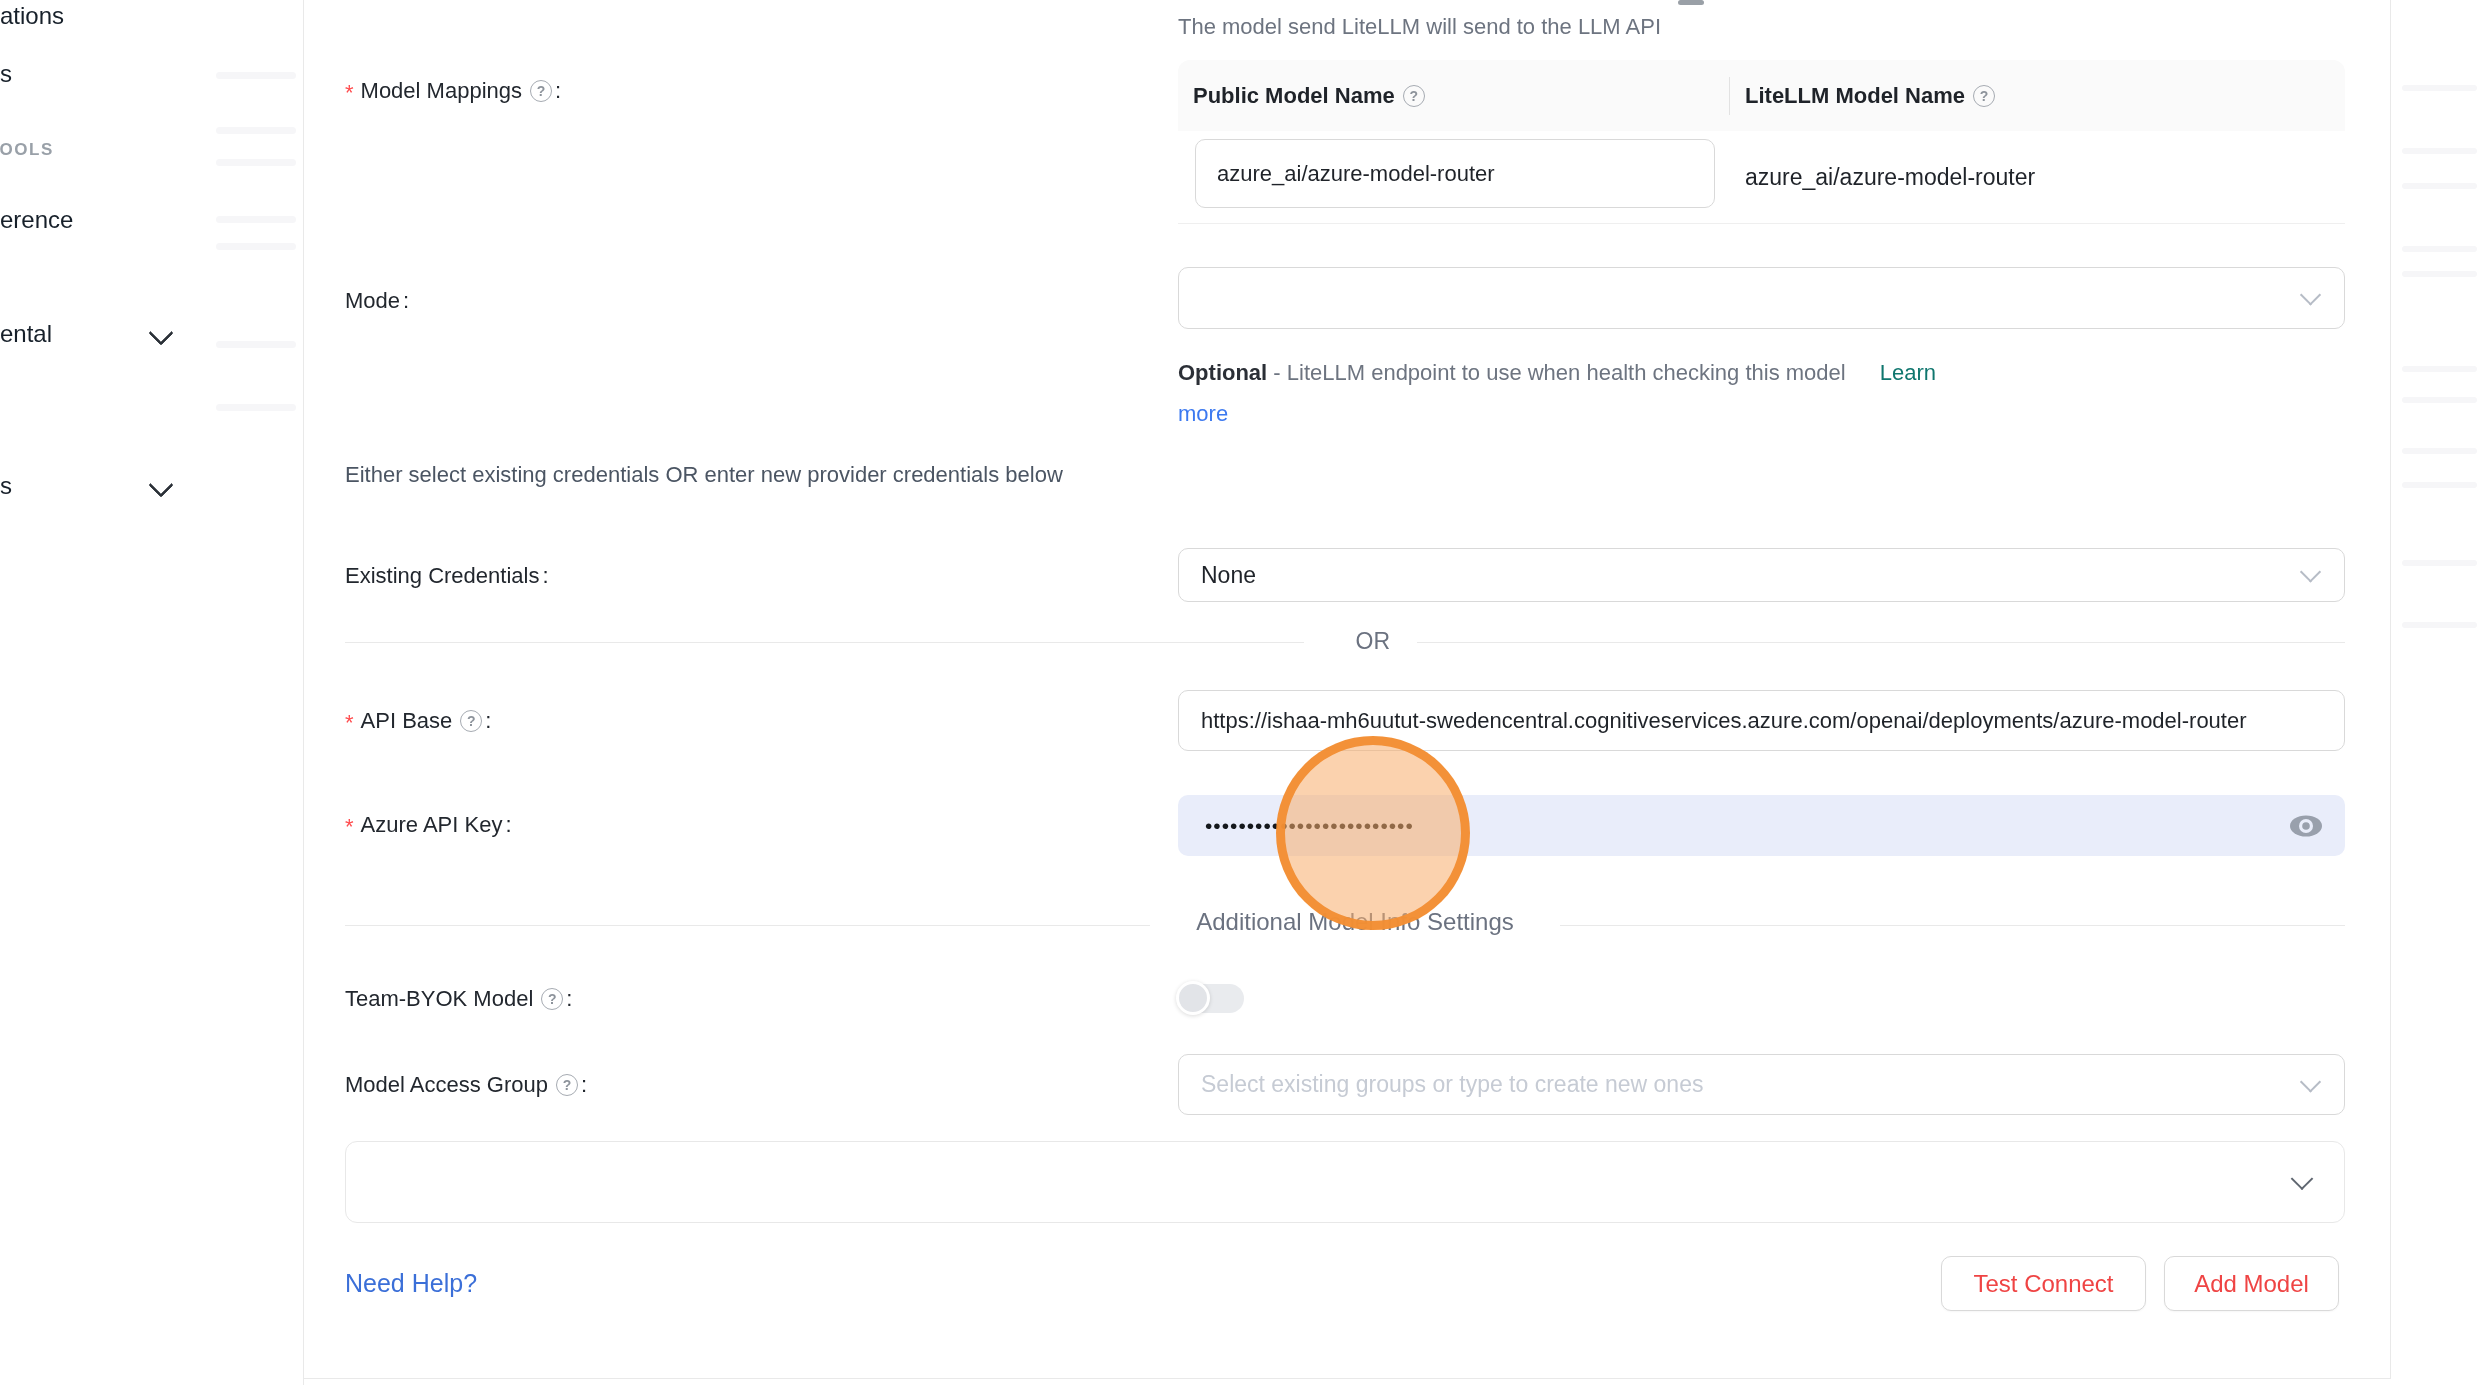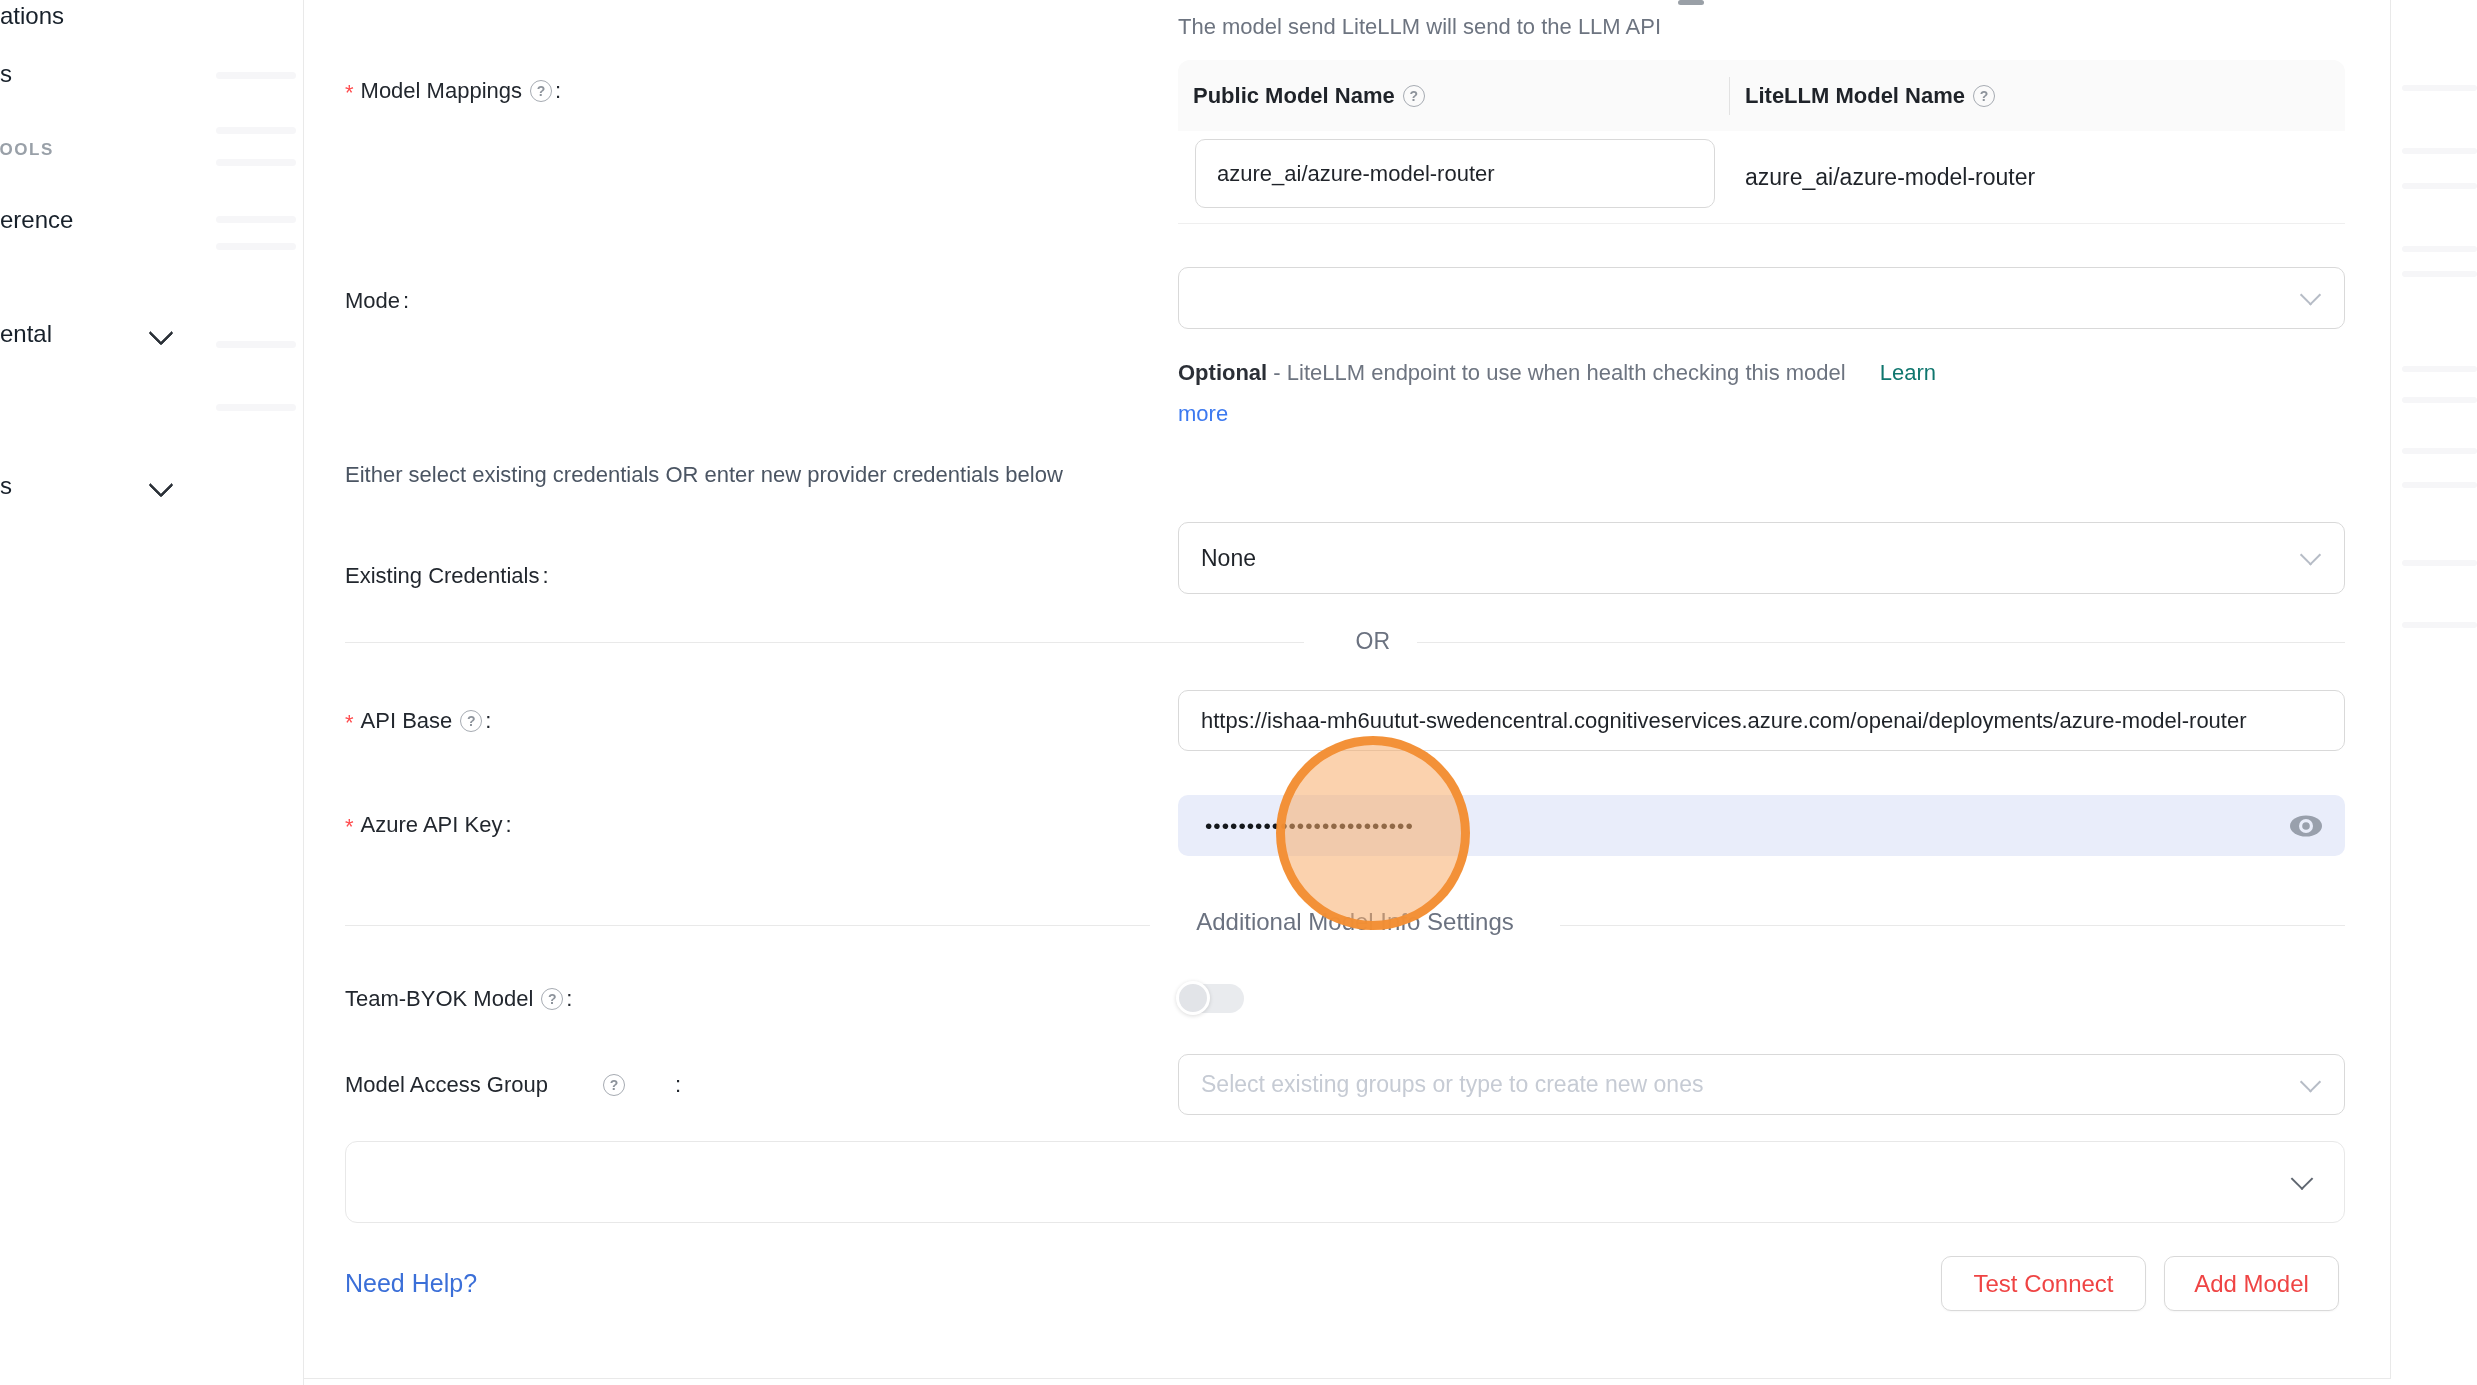--- a/index.html
+++ b/index.html
@@ -142,21 +142,21 @@
   <br>
   <span class="link" style="color:#3c79f0;">more</span>
 </div>
 
 <div class="abs note" style="left:345px;top:462px;">Either select existing credentials OR enter new provider credentials below</div>
 
 <div class="lbl" style="top:540px;margin-top:23px;">
   <span>Existing Credentials</span>
   <span class="colon">:</span>
 </div>
-<div class="sel" style="top:522px;height:72px;">
+<div class="sel" style="top:548px;height:54px;">
   <div class="sel-text">None</div>
   <div class="chev-sm"></div>
 </div>
 
 <div class="hline" style="left:345px;top:642px;width:959px;"></div>
 <div class="abs divider-text" style="left:1300px;top:628px;width:90px;text-align:right;">OR</div>
 <div class="hline" style="left:1417px;top:642px;width:928px;"></div>
 
 <div class="lbl" style="top:708px;">
   <span class="req">*</span>
@@ -190,21 +190,21 @@
 
 <div class="lbl" style="top:986px;">
   <span>Team-BYOK Model</span>
   <span class="qicon">?</span>
   <span class="colon">:</span>
 </div>
 <div class="toggle">
   <div class="knob"></div>
 </div>
 
-<div class="lbl" style="top:1072px;gap:47px;">
+<div class="lbl" style="top:1072px;">
   <span>Model Access Group</span>
   <span class="qicon">?</span>
   <span class="colon">:</span>
 </div>
 <div class="sel" style="top:1054px;height:61px;">
   <div class="sel-text placeholder">Select existing groups or type to create new ones</div>
   <div class="chev-sm"></div>
 </div>
 
 <div class="advanced">

